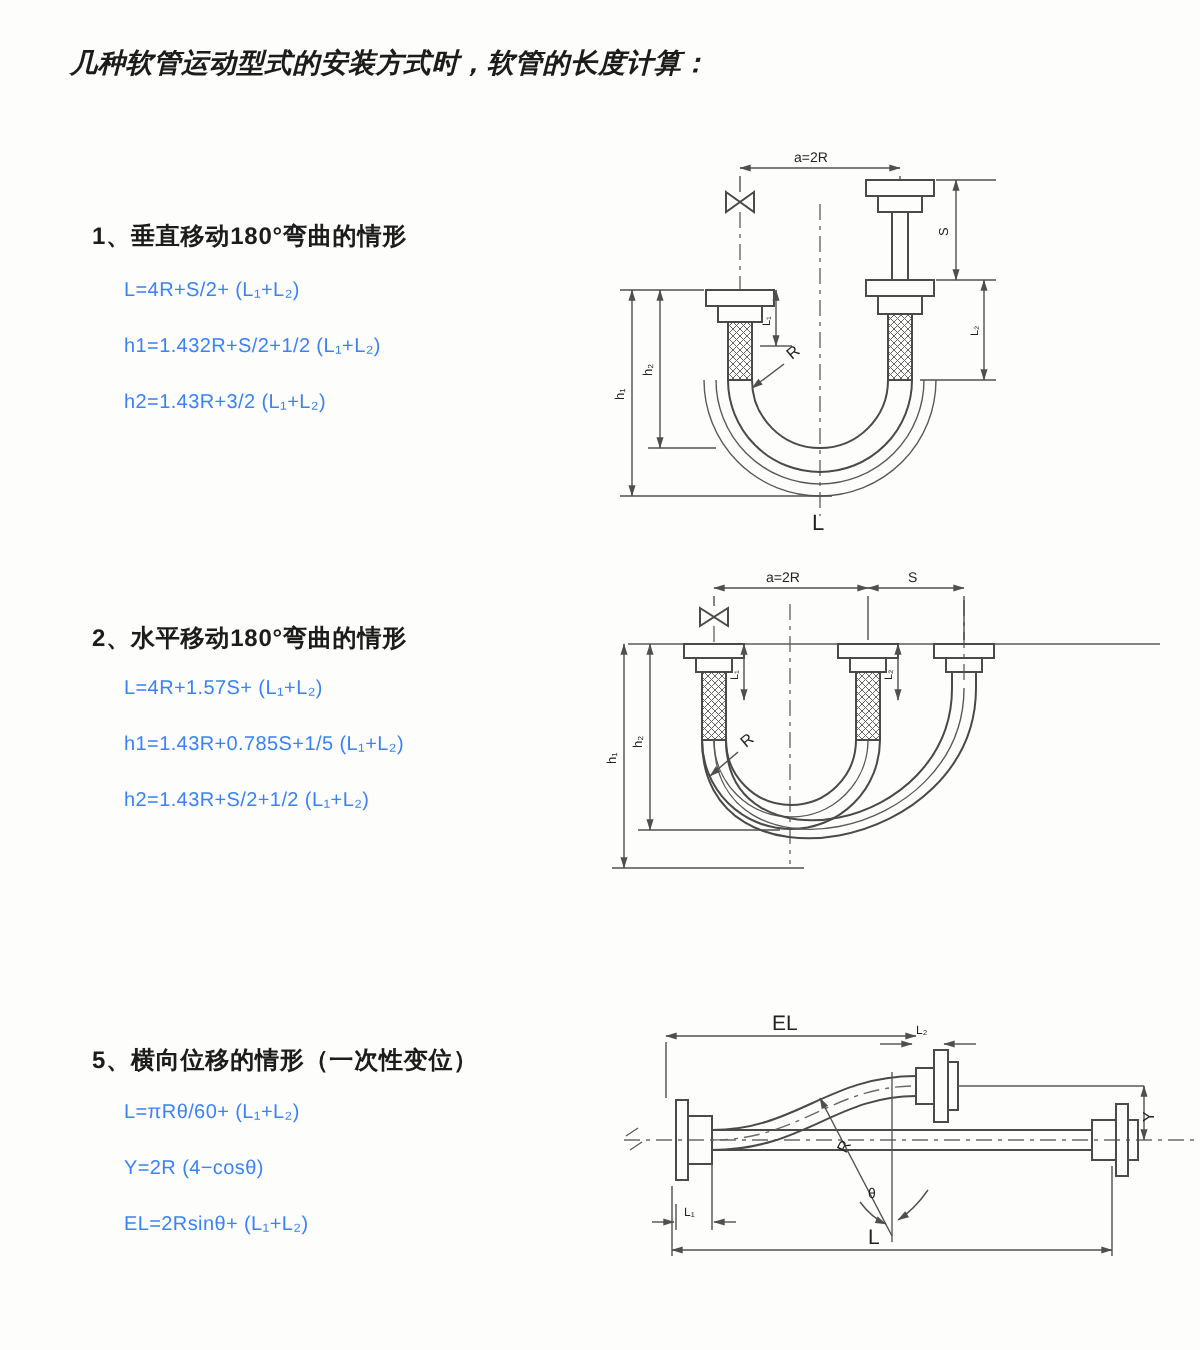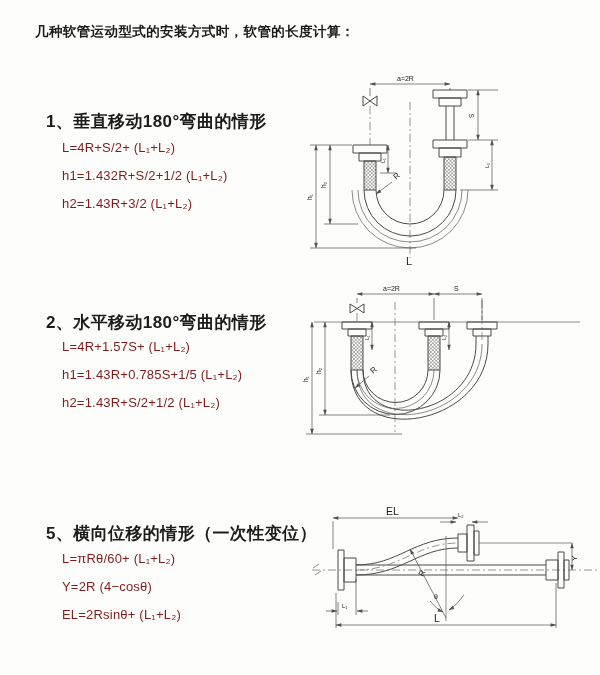--- a/index.html
+++ b/index.html
@@ -3,29 +3,29 @@
 <meta charset="utf-8">
 <style>
   html,body{margin:0;padding:0;}
   body{
     width:600px;height:675px;position:relative;overflow:hidden;
     background:#fdfdfb;color:#1c1c1c;
     font-family:"Liberation Sans","DejaVu Sans",sans-serif;
   }
   .page-title{
     position:absolute;left:35px;top:23px;
-    font-size:13.5px;font-weight:bold;letter-spacing:.4px;white-space:nowrap;
+    font-size:13.5px;font-weight:bold;letter-spacing:.4px;white-space:nowrap;font-style:italic;
   }
   .sec-heading{
     position:absolute;left:46px;
-    font-size:17px;font-weight:bold;letter-spacing:.4px;white-space:nowrap;
+    font-size:12px;font-weight:bold;letter-spacing:.4px;white-space:nowrap;
   }
   .formula{
     position:absolute;left:62px;
-    font-size:13px;letter-spacing:.2px;white-space:nowrap;color:#7f1d1d;
+    font-size:10px;letter-spacing:.2px;white-space:nowrap;color:#3b82f6;
   }
   .diagram{position:absolute;}
   svg{display:block;}
   svg *{vector-effect:non-scaling-stroke;}
   .obj{stroke:#4a4a4a;stroke-width:1;fill:none;}
   .thin{stroke:#5a5a5a;stroke-width:.7;fill:none;}
   .dim{stroke:#4f4f4f;stroke-width:.7;fill:none;}
   .axis{stroke:#6a6a6a;stroke-width:.7;fill:none;stroke-dasharray:8 3 2 3;}
   .hatchbox{stroke:#4a4a4a;stroke-width:1;}
   svg text{

